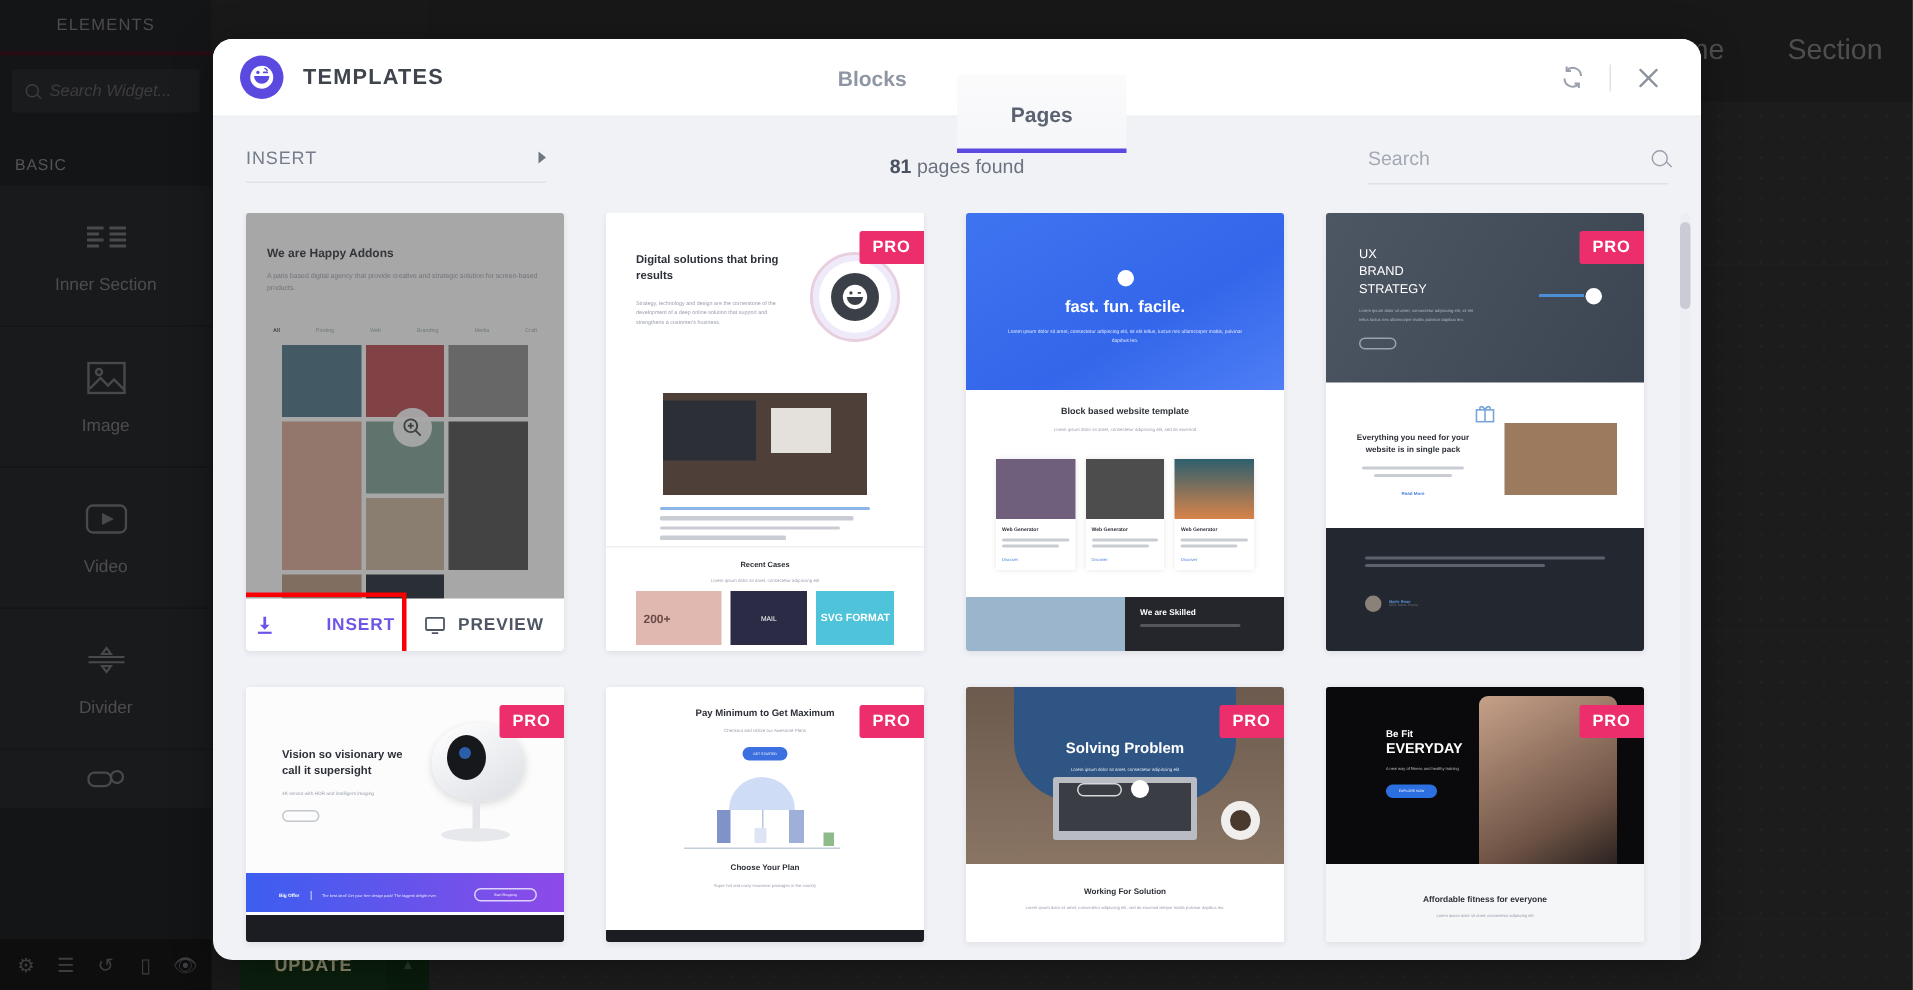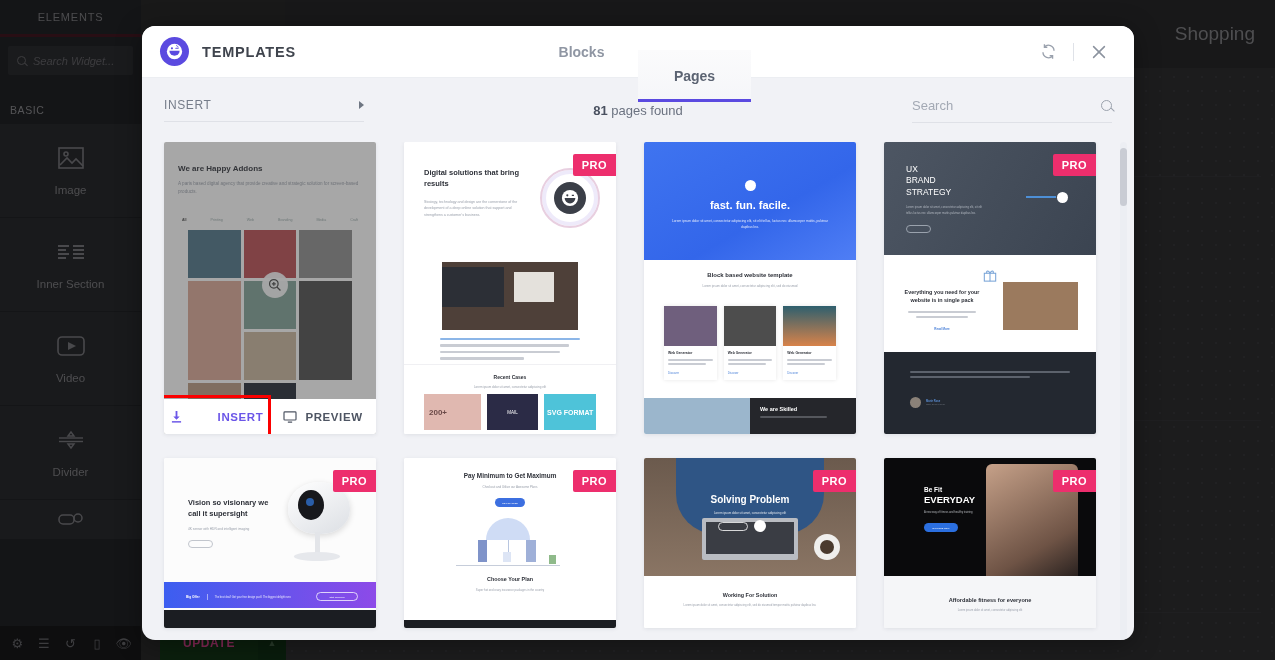--- a/index.html
+++ b/index.html
@@ -78,21 +78,21 @@
     gap: 13px; color: #8c8c90; font-size: 11.5px;
   }
   .wicon { width: 30px; height: 26px; display: flex; align-items: center; justify-content: center; }
   .sb-bottom {
     margin-top: auto; height: 34px; background: #1a1a1c;
     display: flex; align-items: center; gap: 0; padding: 0 4px;
   }
   .sb-bottom .bi { width: 27px; display:flex; align-items:center; justify-content:center; color:#6f6f74; font-size:13px;}
   .update-btn {
     position: absolute; left: 160px; bottom: 0; width: 98px; height: 34px;
-    background: #153a19; color: #ec4899; font-size: 12px; font-weight: bold;
+    background: #153a19; color: #fef9c3; font-size: 12px; font-weight: bold;
     letter-spacing: 0.6px; display: flex; align-items: center; justify-content: center;
   }
   .update-caret {
     position: absolute; left: 258px; bottom: 0; width: 28px; height: 34px;
     background: #123316; display: flex; align-items: center; justify-content: center;
     color: #4a6b4d; font-size: 9px;
   }
   .dim-overlay {
     position: absolute; inset: 0; background: rgba(0,0,0,0.45); pointer-events: none;
   }
@@ -216,61 +216,61 @@
 </style>
 </head>
 <body>
 
 <div class="app">
 
   <div class="editor-canvas">
     <div class="canvas-dots"></div>
     <div class="site-nav">
       <span>Home</span>
-      <span>Shopping</span>
+      <span>Section</span>
     </div>
     <div class="canvas-line" style="top:176px"></div>
     <div class="canvas-line" style="top:420px"></div>
     <div class="canvas-line" style="top:612px"></div>
   </div>
 
   <div class="sidebar">
     <div class="sb-tab">ELEMENTS</div>
     <div class="sb-search">
       <span class="mag"></span>
       <span class="ph">Search Widget...</span>
     </div>
     <div class="sb-section" style="padding-top:20px">BASIC</div>
     <div class="sb-widgets">
-      <div class="sb-widget">
-        <span class="wicon">
-          <svg width="26" height="22" viewBox="0 0 26 22" fill="none" stroke="#85858a" stroke-width="1.6">
-          <rect x="1" y="1" width="24" height="20"></rect>
-              <circle cx="8" cy="7" r="2"></circle>
-          <path d="M2 18l7-7 5 5 4-4 7 7"></path>
-            </svg>
-        </span>
-        <span>Image</span>
-      </div>
       <div class="sb-widget">
         <span class="wicon">
           <svg width="26" height="16" viewBox="0 0 26 16">
               <g fill="#85858a">
           <rect x="0" y="1" width="11" height="2"></rect>
                 <rect x="0" y="5" width="8" height="2"></rect>
           <rect x="0" y="9" width="11" height="2"></rect>
                 <rect x="0" y="13" width="8" height="2"></rect>
           <rect x="15" y="1" width="11" height="2"></rect>
                 <rect x="15" y="5" width="11" height="2"></rect>
           <rect x="15" y="9" width="11" height="2"></rect>
                 <rect x="15" y="13" width="11" height="2"></rect>
           </g>
             </svg>
         </span>
         <span>Inner Section</span>
+      </div>
+      <div class="sb-widget">
+        <span class="wicon">
+          <svg width="26" height="22" viewBox="0 0 26 22" fill="none" stroke="#85858a" stroke-width="1.6">
+          <rect x="1" y="1" width="24" height="20"></rect>
+              <circle cx="8" cy="7" r="2"></circle>
+          <path d="M2 18l7-7 5 5 4-4 7 7"></path>
+            </svg>
+        </span>
+        <span>Image</span>
       </div>
       <div class="sb-widget">
         <span class="wicon">
           <svg width="28" height="20" viewBox="0 0 28 20" fill="none" stroke="#85858a" stroke-width="1.6">
           <rect x="1" y="1" width="26" height="18" rx="4"></rect>
           <path d="M11 6l8 4-8 4z" fill="#85858a" stroke="none"></path>
             </svg>
         </span>
         <span>Video</span>
       </div>

